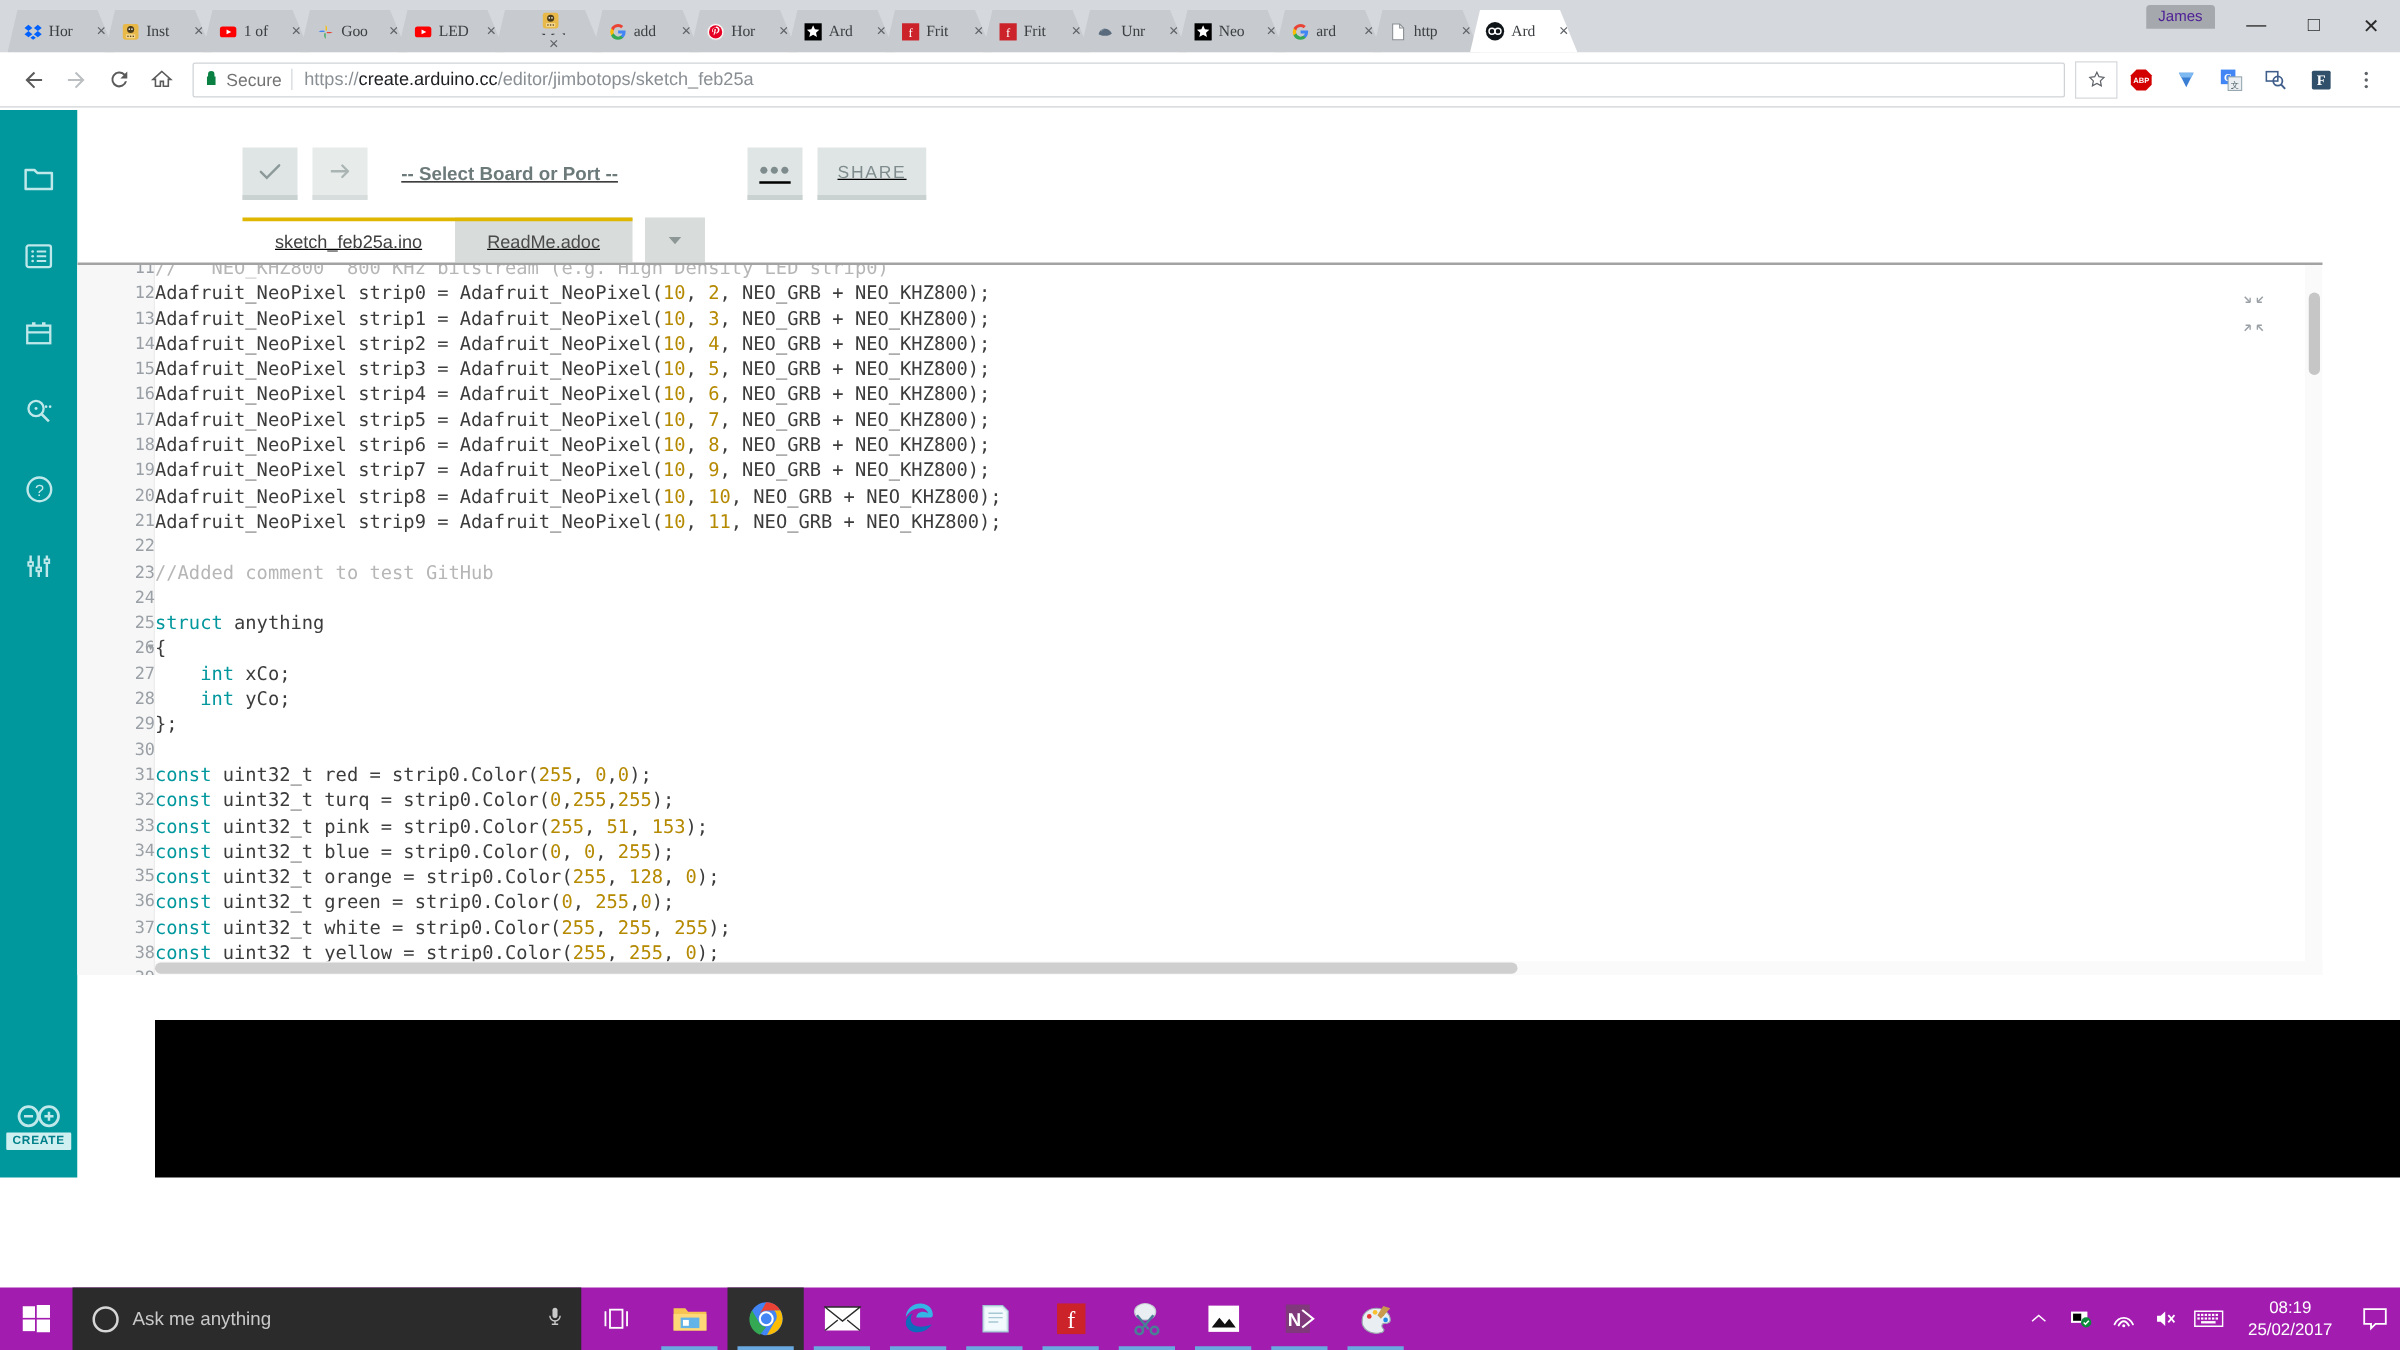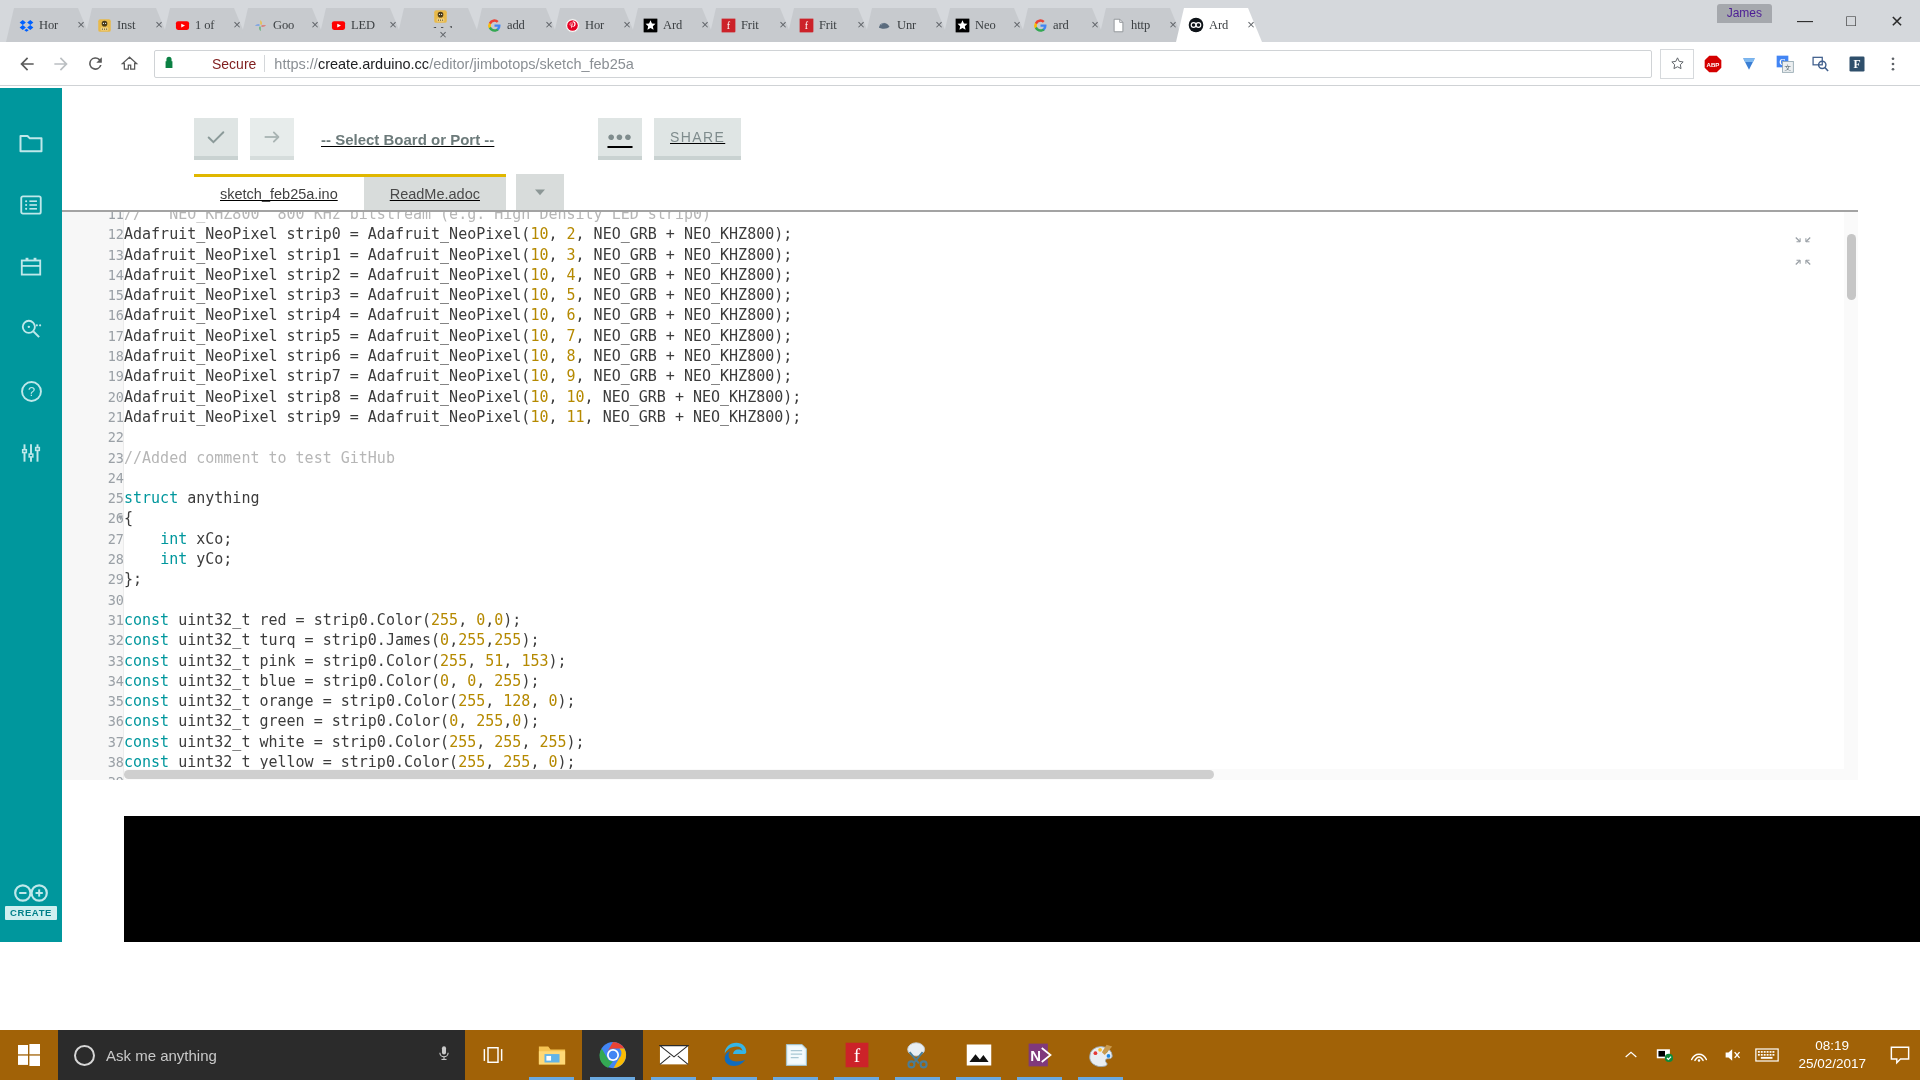--- a/index.html
+++ b/index.html
@@ -93,21 +93,21 @@
     flex: 1 1 auto; height:28px;
     border:1px solid #d0d3d6; border-radius:2px;
     background:#fff;
     display:flex; align-items:center;
     margin: 0 6px 0 8px;
     padding: 0 8px;
     font-size: 14.5px;
     overflow:hidden;
   }
   .lock { color:#0b8043; margin-right:6px; font-size:13px;}
-  .secure-label { color:#7f1d1d; font-size:14px; margin-right:8px;margin-left:31px; }
+  .secure-label { color:#737373; font-size:14px; margin-right:8px; }
   .omni-sep { width:1px; height:17px; background:#d4d7da; margin-right:9px;}
   .url-proto { color:#8a8f94; }
   .url-host { color:#202124; }
   .url-rest { color:#8a8f94; }
   .navbar-right { display:flex; align-items:center; }
   .starbox { width:34px; height:30px; border:1px solid #d6d9dc; display:flex; align-items:center; justify-content:center; color:#5f6368; font-size:17px; margin-left:2px; }
   .ext { width:34px; height:30px; display:flex; align-items:center; justify-content:center; margin-left:2px;}
 
   
   #page { position:absolute; left:0; top:88px; width:1920px; height:854px; background:#ffffff; }
@@ -223,21 +223,21 @@
 
   
   .console{
     position:absolute; left:62px; top:728px; width:1858px; height:126px;
     background:#000000;
   }
 
   
   #taskbar{
     position:absolute; left:0; top:1030px; width:1920px; height:50px;
-    background:#a16207; display:flex; align-items:center;
+    background:#a21caf; display:flex; align-items:center;
   }
   .start-btn{ width:58px;height:50px;display:flex;align-items:center;justify-content:center;}
   .cortana{
     width:407px; height:50px; background:#2b2b2b;
     display:flex; align-items:center; padding:0 12px 0 16px;
   }
   .cortana-ring{
     width:21px;height:21px;border:2.4px solid #d6d6d6;border-radius:50%;
     flex:0 0 21px; margin-right:11px;
   }
@@ -719,21 +719,21 @@
                 <tr>
                   <td class="ln">30</td>
                   <td class="src">&nbsp;</td>
                 </tr>
                 <tr>
                   <td class="ln">31</td>
                   <td class="src"><span class="k-type">const</span><span class="k-id"> uint32_t red = strip0.Color(</span><span class="k-num">255</span><span class="k-id">, </span><span class="k-num">0</span><span class="k-id">,</span><span class="k-num">0</span><span class="k-id">);</span></td>
                 </tr>
                 <tr>
                   <td class="ln">32</td>
-                  <td class="src"><span class="k-type">const</span><span class="k-id"> uint32_t turq = strip0.James(</span><span class="k-num">0</span><span class="k-id">,</span><span class="k-num">255</span><span class="k-id">,</span><span class="k-num">255</span><span class="k-id">);</span></td>
+                  <td class="src"><span class="k-type">const</span><span class="k-id"> uint32_t turq = strip0.Color(</span><span class="k-num">0</span><span class="k-id">,</span><span class="k-num">255</span><span class="k-id">,</span><span class="k-num">255</span><span class="k-id">);</span></td>
                 </tr>
                 <tr>
                   <td class="ln">33</td>
                   <td class="src"><span class="k-type">const</span><span class="k-id"> uint32_t pink = strip0.Color(</span><span class="k-num">255</span><span class="k-id">, </span><span class="k-num">51</span><span class="k-id">, </span><span class="k-num">153</span><span class="k-id">);</span></td>
                 </tr>
                 <tr>
                   <td class="ln">34</td>
                   <td class="src"><span class="k-type">const</span><span class="k-id"> uint32_t blue = strip0.Color(</span><span class="k-num">0</span><span class="k-id">, </span><span class="k-num">0</span><span class="k-id">, </span><span class="k-num">255</span><span class="k-id">);</span></td>
                 </tr>
                 <tr>

